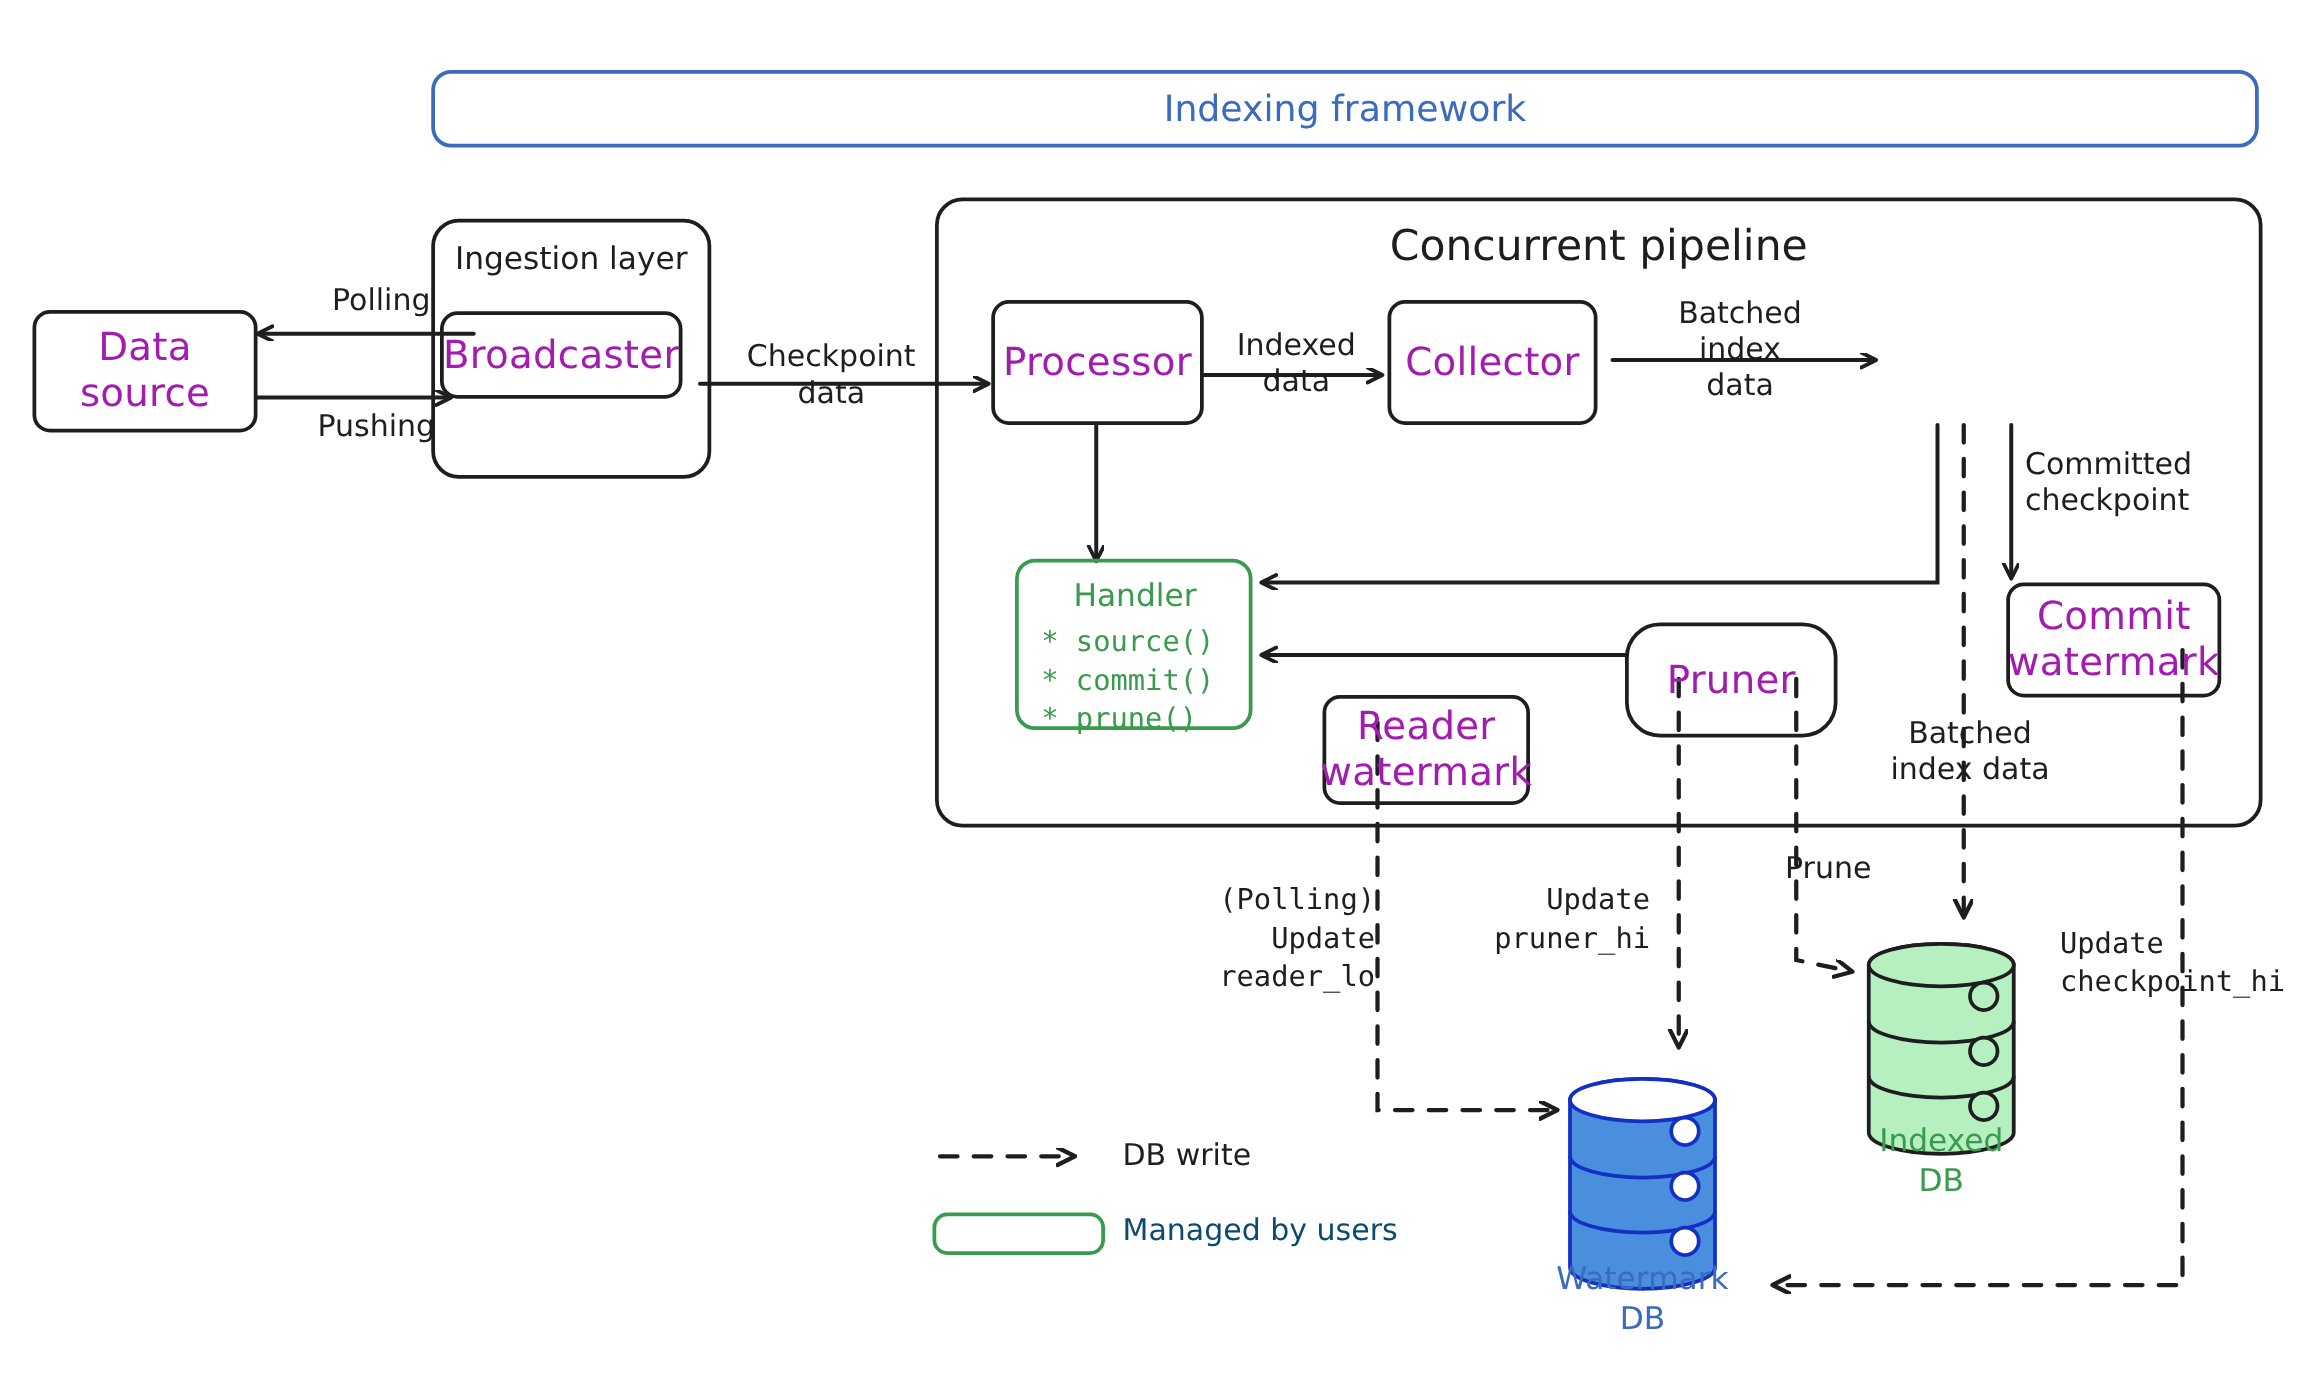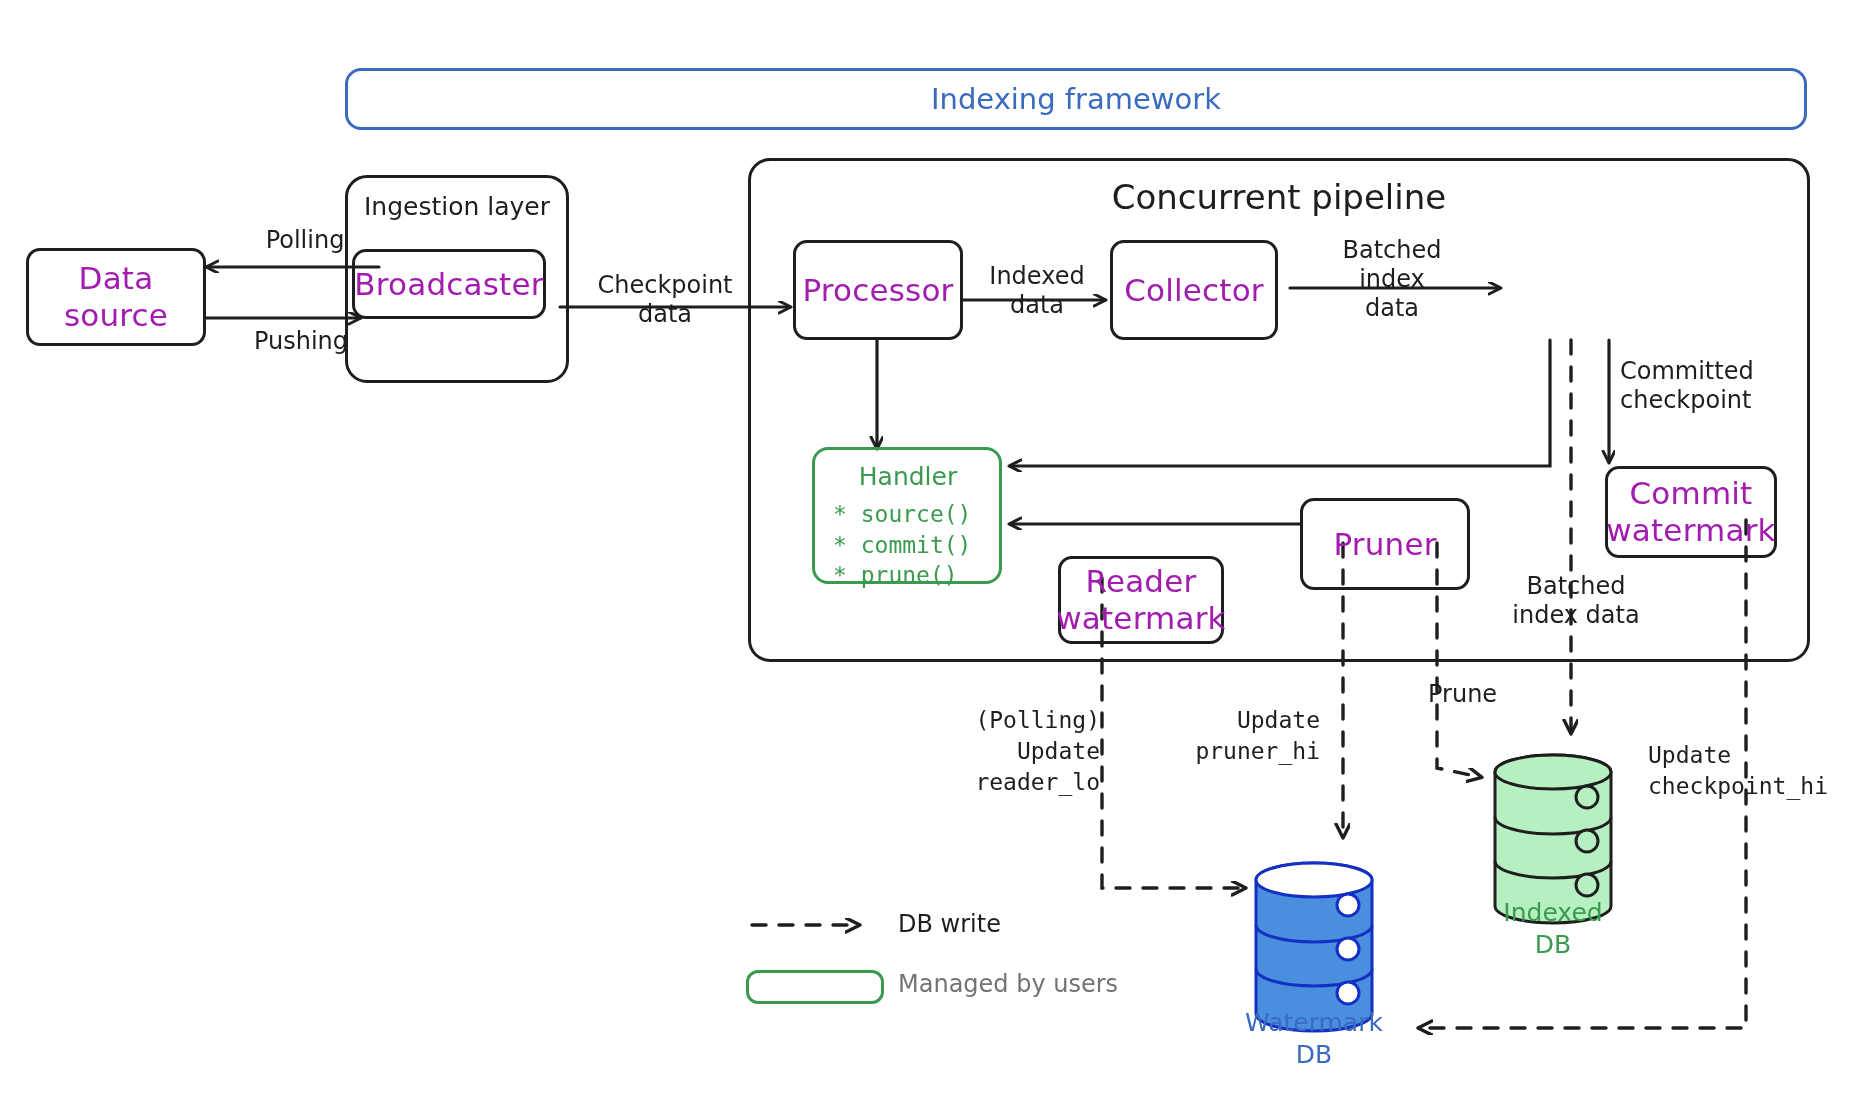--- a/index.html
+++ b/index.html
@@ -29,21 +29,21 @@
   .alabel.mono{font-family:"DejaVu Sans Mono",monospace;font-size:23px;line-height:1.35;}
 
   .dbwrap{position:absolute;}
   .dbcap{position:absolute;left:50%;transform:translateX(-50%);text-align:center;font-size:25px;line-height:1.2;white-space:nowrap;}
   .dbcap.green{color:#3a9a4e;}
   .dbcap.blue{color:#3A6BBF;}
 
   .legend{position:absolute;}
   .legend .ltext{position:absolute;font-size:24px;line-height:1.2;white-space:nowrap;}
   .legend .ltext.black{color:#1e1e1e;}
-  .legend .ltext.green{color:#737373;}
+  .legend .ltext.green{color:#0c4a6e;}
   .legend .swatch{position:absolute;box-sizing:border-box;border:3px solid #3a9a4e;border-radius:12px;}
 </style>
 </head>
 <body>
 
 <div id="stage">
 
   <svg id="wires" viewBox="0 0 1858 1102">
     <defs>
       <marker id="ah" markerWidth="16" markerHeight="16" refX="12" refY="6" orient="auto" markerUnits="userSpaceOnUse">
@@ -104,21 +104,21 @@
       <path d="M1256,880 a58,17 0 0 1 116,0 l0,134 a58,17 0 0 1 -116,0 Z" fill="#4a8ede" stroke="#1430c4" stroke-width="3"></path>
       <ellipse cx="1314" cy="880" rx="58" ry="17" fill="#ffffff" stroke="#1430c4" stroke-width="3"></ellipse>
       <path d="M1256,925 a58,17 0 0 0 116,0" fill="none" stroke="#1430c4" stroke-width="3"></path>
       <path d="M1256,969 a58,17 0 0 0 116,0" fill="none" stroke="#1430c4" stroke-width="3"></path>
       <circle cx="1348" cy="905" r="11" fill="#ffffff" stroke="#1430c4" stroke-width="3"></circle>
       <circle cx="1348" cy="949" r="11" fill="#ffffff" stroke="#1430c4" stroke-width="3"></circle>
       <circle cx="1348" cy="993" r="11" fill="#ffffff" stroke="#1430c4" stroke-width="3"></circle>
     </g>
   </svg>
 
-  <div class="framebox" style="left:345px;top:56px;width:1462px;height:62px;margin-top:12px;">
+  <div class="framebox" style="left:345px;top:56px;width:1462px;height:62px;">
     <span class="lbl">Indexing framework</span>
   </div>
 
   <div class="group" style="left:345px;top:175px;width:224px;height:208px;padding-left:32px;">
     <div class="gtitle" style="top:14px;">Ingestion layer</div>
   </div>
 
   <div class="group big" style="left:748px;top:158px;width:1062px;height:504px;">
     <div class="gtitle" style="top:16px;">Concurrent pipeline</div>
   </div>
@@ -143,21 +143,21 @@
   <div class="box" style="left:1605px;top:466px;width:172px;height:92px;">
     <span class="lbl">Commit</span>
     <span class="lbl">watermark</span>
   </div>
 
   <div class="box" style="left:1058px;top:556px;width:166px;height:88px;">
     <span class="lbl">Reader</span>
     <span class="lbl">watermark</span>
   </div>
 
-  <div class="box" style="left:1300px;top:498px;width:170px;height:92px;">
+  <div class="box" style="left:1300px;top:498px;width:170px;height:92px;border-radius:28px;">
     <span class="lbl">Pruner</span>
   </div>
 
   <div class="handler" style="left:812px;top:447px;width:190px;height:137px;">
     <div class="htitle">Handler</div>
     <div class="mline">* source()</div>
     <div class="mline">* commit()</div>
     <div class="mline">* prune()</div>
   </div>
 

